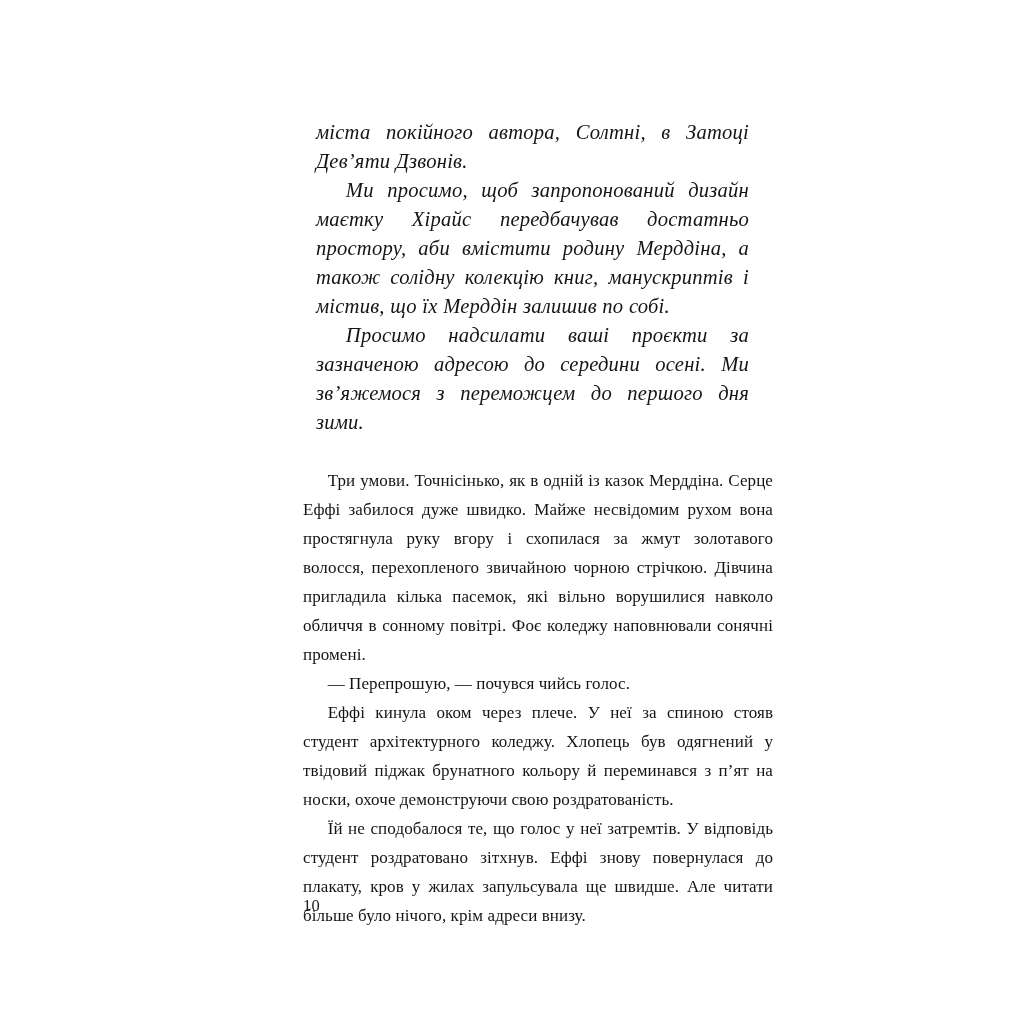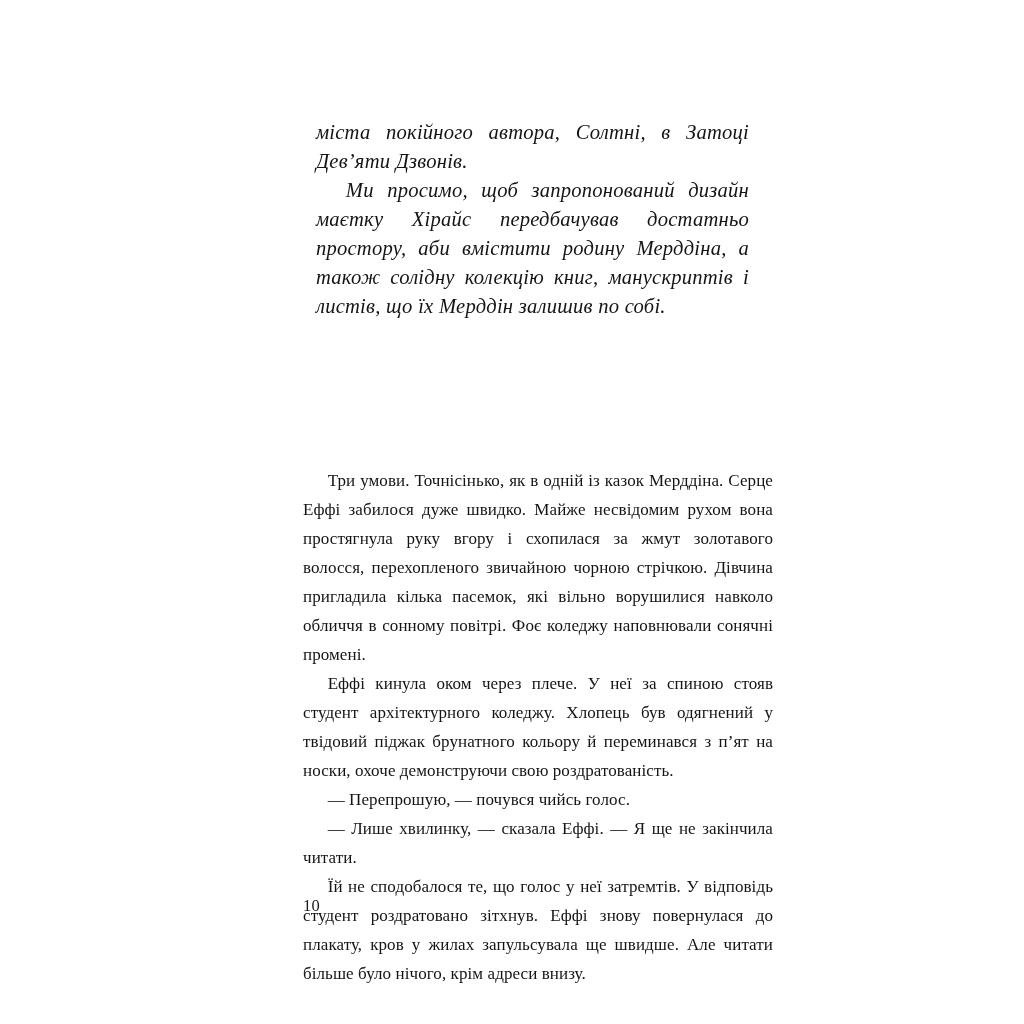--- a/index.html
+++ b/index.html
@@ -81,26 +81,26 @@
   
   p { text-align-last: left; }
 </style>
 </head>
 <body>
 
 <div class="page">
 
   <section class="quote-block">
     <p>міста покійного автора, Солтні, в Затоці Дев’яти Дзвонів.</p>
-    <p class="indent">Ми просимо, щоб запропонований дизайн маєтку Хірайс передбачував достатньо простору, аби вмістити родину Мерддіна, а також солідну колекцію книг, манускриптів і листів, що їх Мерддін залишив по собі.</p>
+    <p class="indent">Ми просимо, щоб запропонований дизайн маєтку Хірайс передбачував достатньо простору, аби вмістити родину Мерддіна, а також солідну колекцію книг, манускриптів і містив, що їх Мерддін залишив по собі.</p>
+    <p class="indent">Просимо надсилати ваші проєкти за зазначеною адресою до середини осені. Ми зв’яжемося з переможцем до першого дня зими.</p>
   </section>
 
   <section class="body-block">
     <p class="indent">Три умови. Точнісінько, як в одній із казок Мерддіна. Серце Еффі забилося дуже швидко. Майже несвідомим рухом вона простягнула руку вгору і схопилася за жмут золотавого волосся, перехопленого звичайною чорною стрічкою. Дівчина пригладила кілька пасемок, які вільно ворушилися навколо обличчя в сонному повітрі. Фоє коледжу наповнювали сонячні промені.</p>
+    <p class="indent">— Перепрошую, — почувся чийсь голос.</p>
     <p class="indent">Еффі кинула оком через плече. У неї за спиною стояв студент архітектурного коледжу. Хлопець був одягнений у твідовий піджак брунатного кольору й переминався з п’ят на носки, охоче демонструючи свою роздратованість.</p>
-    <p class="indent">— Перепрошую, — почувся чийсь голос.</p>
-    <p class="indent">— Лише хвилинку, — сказала Еффі. — Я ще не закінчила читати.</p>
     <p class="indent">Їй не сподобалося те, що голос у неї затремтів. У відповідь студент роздратовано зітхнув. Еффі знову повернулася до плакату, кров у жилах запульсувала ще швидше. Але читати більше було нічого, крім адреси внизу.</p>
   </section>
 
   <div class="folio">10</div>
 
 </div>
 
 </body></html>

